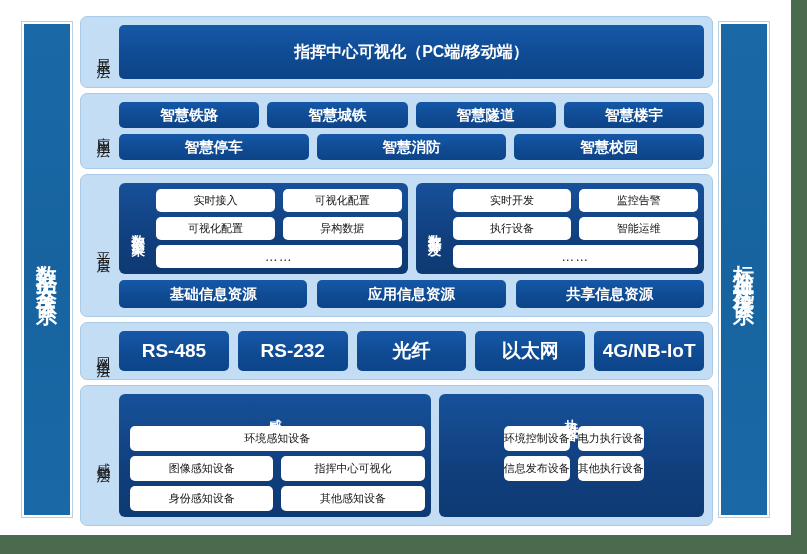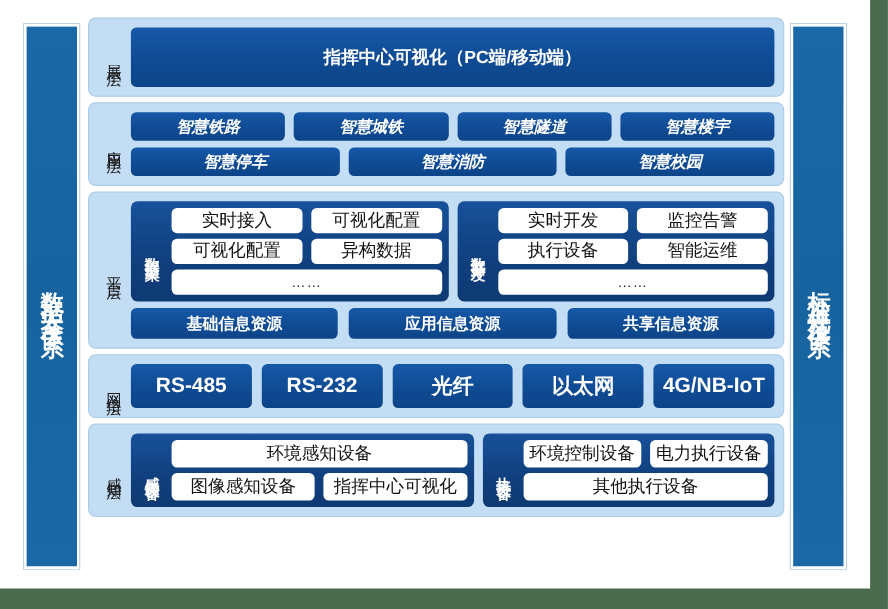--- a/index.html
+++ b/index.html
@@ -100,21 +100,21 @@
     box-sizing: border-box;
     white-space: nowrap;
   }
 
   
   #layer-presentation .chip { height: 54px; font-size: 16px; }
 
   
   .app-row { display: flex; gap: 8px; }
   .app-row + .app-row { margin-top: 6px; }
-  .app-row .chip { flex: 1 1 0; height: 26px; font-style: italic; }
+  .app-row .chip { flex: 1 1 0; height: 26px; }
 
   
   #layer-platform .layer-body { display: flex; flex-direction: column; gap: 6px; }
   .plat-top { display: flex; gap: 8px; }
   .group {
     flex: 1 1 0;
     background: linear-gradient(180deg,#17519a 0%,#103f7d 60%,#0e3a73 100%);
     border-radius: 6px;
     padding: 6px;
     display: flex;
@@ -142,21 +142,21 @@
     display: flex;
     flex-direction: column;
     gap: 5px;
     padding-left: 5px;
   }
   .grid-row { display: flex; gap: 8px; }
   .wbox {
     background: #ffffff;
     border-radius: 5px;
     color: #111111;
-    font-size: 16px;
+    font-size: 11px;
     display: flex;
     align-items: center;
     justify-content: center;
     height: 23px;
     flex: 1 1 0;
     min-width: 0;
     white-space: nowrap;
     box-sizing: border-box;
   }
   .wbox.full { flex: 1 1 100%; }
@@ -164,21 +164,21 @@
 
   .plat-bottom { display: flex; gap: 10px; }
   .plat-bottom .chip { flex: 1 1 0; height: 28px; }
 
   
   .net-row { display: flex; gap: 9px; }
   .net-row .chip { flex: 1 1 0; height: 40px; font-size: 19px; }
 
   
   #layer-perception .layer-body { display: flex; gap: 8px; }
-  #layer-perception .group { padding: 6px; }
+  #layer-perception .group { padding: 6px; flex-direction: column; }
   #layer-perception .wbox { height: 25px; }
   #grp-sense { flex: 1 1 54%; }
   #grp-actuate { flex: 1 1 46%; align-items: center; }
 </style>
 </head>
 <body>
 
 <div id="canvas">
 
   <div class="pillar" id="pillar-left">
@@ -302,33 +302,38 @@
             <span>感知设备</span>
           </div>
           <div class="group-grid">
             <div class="grid-row">
               <div class="wbox">环境感知设备</div>
             </div>
             <div class="grid-row">
               <div class="wbox">图像感知设备</div>
               <div class="wbox">指挥中心可视化</div>
             </div>
+            <div class="grid-row">
+              <div class="wbox">身份感知设备</div>
+              <div class="wbox">其他感知设备</div>
+            </div>
           </div>
         </div>
 
         <div class="group" id="grp-actuate">
           <div class="group-label">
             <span>执行设备</span>
           </div>
           <div class="group-grid">
             <div class="grid-row">
               <div class="wbox">环境控制设备</div>
               <div class="wbox">电力执行设备</div>
             </div>
             <div class="grid-row">
+              <div class="wbox">信息发布设备</div>
               <div class="wbox">其他执行设备</div>
             </div>
           </div>
         </div>
 
       </div>
     </div>
 
   </div>
 </div>

